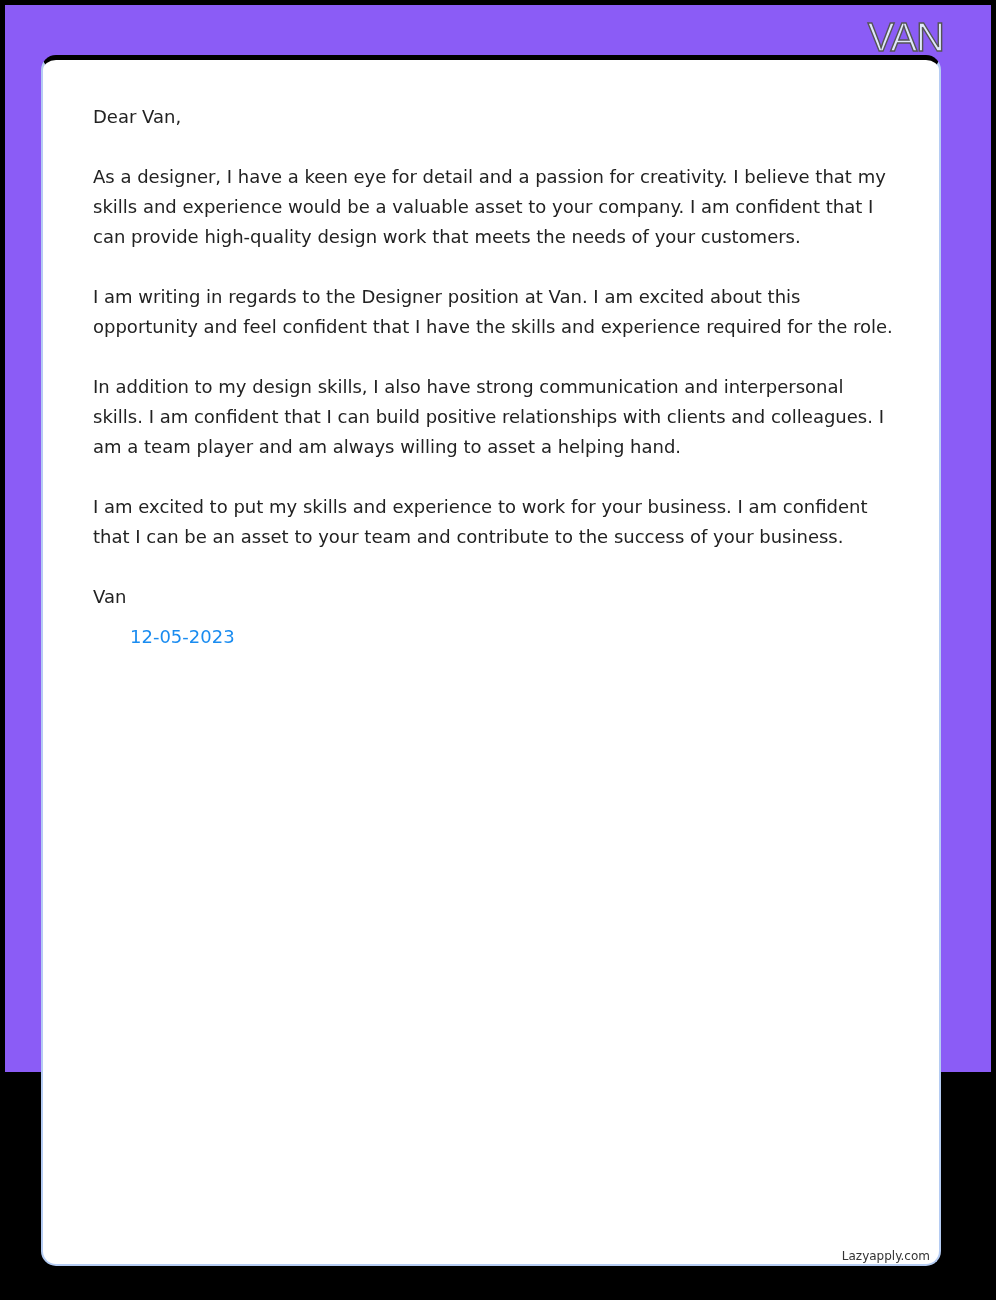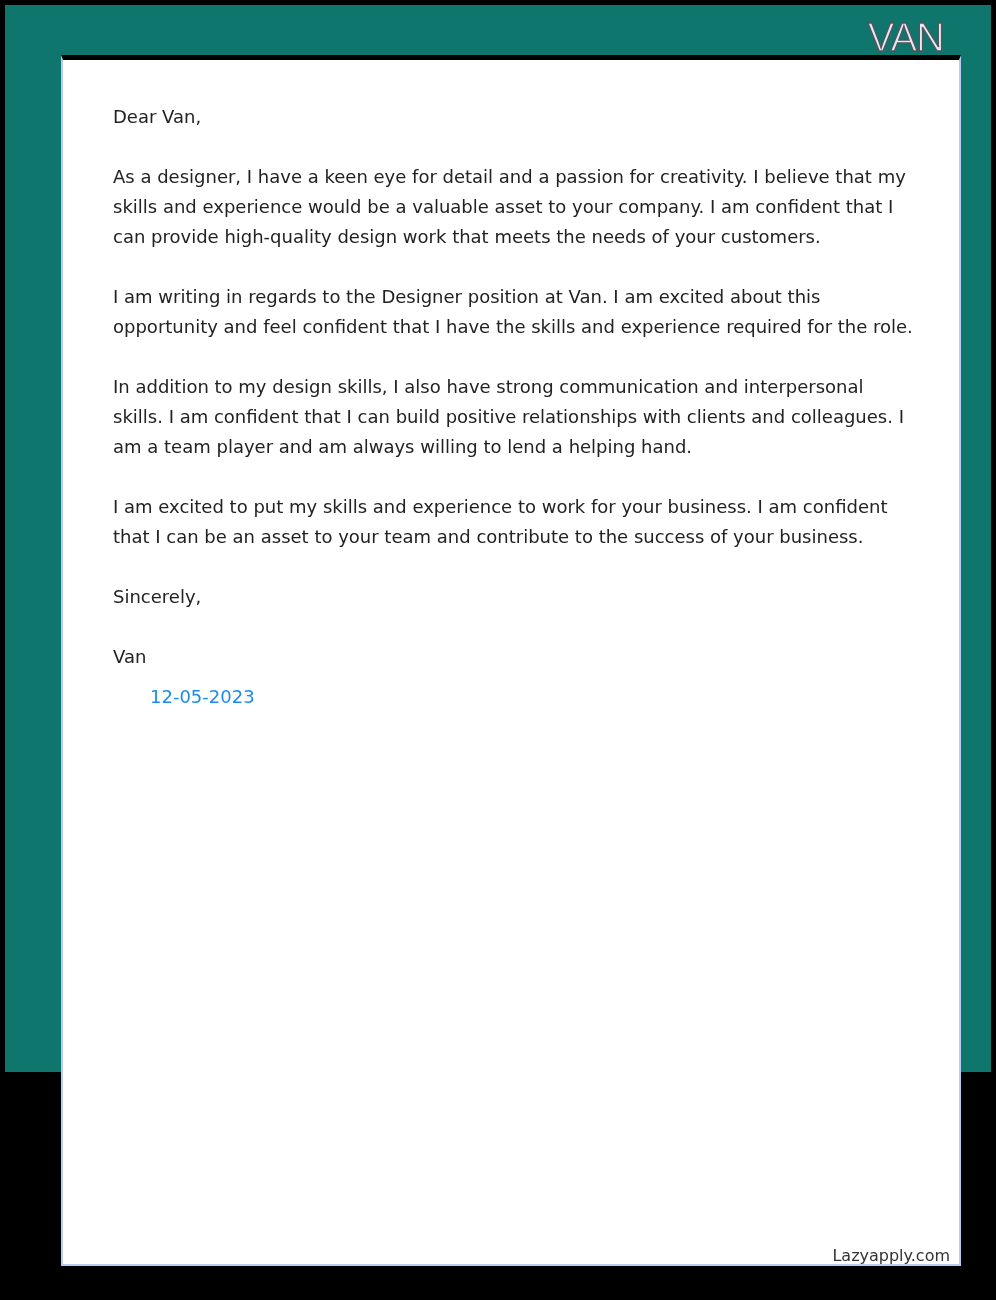--- a/index.html
+++ b/index.html
@@ -13,46 +13,47 @@
       overflow: hidden;
       background: #000;
       font-family: "DejaVu Sans", sans-serif;
     }
     .frame {
       position: absolute;
       left: 5px;
       top: 5px;
       width: 986px;
       height: 1067px;
-      background: #0f766e;
+      background: #8b5cf6;
     }
     .brand {
       position: absolute;
       right: 47px;
       top: 10px;
       font-family: "Liberation Sans", sans-serif;
       font-size: 40px;
       line-height: 44px;
       letter-spacing: -1px;
       color: #e0e8fb;
       -webkit-text-stroke: 1.4px #555;
       font-weight: 400;
     }
     .page {
       position: absolute;
-      left: 56px;
+      left: 36px;
       top: 50px;
       width: 896px;
       height: 1204px;
       background: #fff;
       border-left: 2px solid #b5ccf3;
       border-right: 2px solid #b5ccf3;
       border-bottom: 2px solid #b5ccf3;
       border-top: 5px solid #000;
       box-sizing: content-box;
+      border-radius: 15px;
     }
     .content {
       position: absolute;
       left: 50px;
       top: 42px;
       width: 800px;
       color: #222;
       font-size: 18px;
       line-height: 30px;
     }
@@ -65,37 +66,36 @@
     .date {
       color: #1a8cf0;
       font-size: 18px;
       line-height: 30px;
       margin-left: 37px;
     }
     .footer {
       position: absolute;
       right: 9px;
       bottom: 0px;
-      font-size: 16px;
+      font-size: 12px;
       line-height: 16px;
       color: #333;
     }
   </style>
 </head>
 <body>
 
 <div class="frame">
   <div class="brand">VAN</div>
 
   <div class="page">
     <div class="content">
       <p>Dear Van,</p>
       <p>As a designer, I have a keen eye for detail and a passion for creativity. I believe that my skills and experience would be a valuable asset to your company. I am confident that I can provide high-quality design work that meets the needs of your customers.</p>
       <p>I am writing in regards to the Designer position at Van. I am excited about this opportunity and feel confident that I have the skills and experience required for the role.</p>
-      <p>In addition to my design skills, I also have strong communication and interpersonal skills. I am confident that I can build positive relationships with clients and colleagues. I am a team player and am always willing to lend a helping hand.</p>
+      <p>In addition to my design skills, I also have strong communication and interpersonal skills. I am confident that I can build positive relationships with clients and colleagues. I am a team player and am always willing to asset a helping hand.</p>
       <p>I am excited to put my skills and experience to work for your business. I am confident that I can be an asset to your team and contribute to the success of your business.</p>
-      <p>Sincerely,</p>
       <p class="sign">Van</p>
       <div class="date">12-05-2023</div>
     </div>
     <div class="footer">Lazyapply.com</div>
   </div>
 </div>
 
 </body></html>

